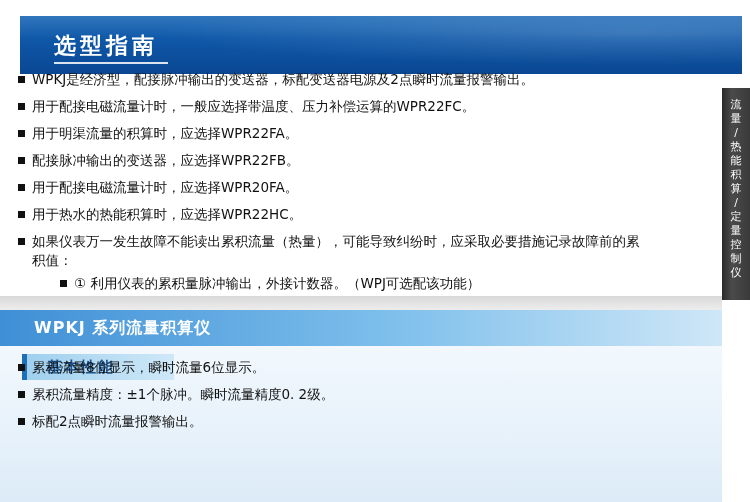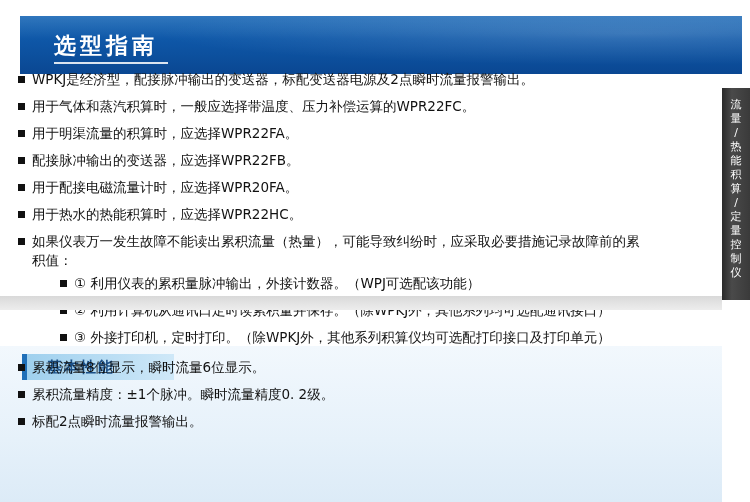--- a/index.html
+++ b/index.html
@@ -118,39 +118,42 @@
     <span>定</span>
     <span>量</span>
     <span>控</span>
     <span>制</span>
     <span>仪</span>
   </div>
 
   <div class="content">
     <ul class="sq main-list">
       <li>WPKJ是经济型，配接脉冲输出的变送器，标配变送器电源及2点瞬时流量报警输出。</li>
-      <li>用于气体和蒸汽积算时，一般应选择带温度、压力补偿运算的WPR22FC。</li>
+      <li>用于配接电磁流量计时，一般应选择带温度、压力补偿运算的WPR22FC。</li>
       <li>用于明渠流量的积算时，应选择WPR22FA。</li>
       <li>配接脉冲输出的变送器，应选择WPR22FB。</li>
       <li>用于配接电磁流量计时，应选择WPR20FA。</li>
       <li>用于热水的热能积算时，应选择WPR22HC。</li>
       <li>
         <span>如果仪表万一发生故障不能读出累积流量（热量），可能导致纠纷时，应采取必要措施记录故障前的累积值：</span>
         <ul class="sub-list">
           <li>① 利用仪表的累积量脉冲输出，外接计数器。（WPJ可选配该功能）</li>
           <li>② 利用计算机从通讯口定时读累积量并保存。（除WPKJ外，其他系列均可选配通讯接口）</li>
           <li>③ 外接打印机，定时打印。（除WPKJ外，其他系列积算仪均可选配打印接口及打印单元）</li>
           <li>④ 利用仪表通讯接口外接辅机（WPR20FA、WPR22FA、WPR22FB、WPR22FC和WPR22HC可选配该功能）</li>
         </ul>
       </li>
     </ul>
   </div>
 
   <div class="gray-band"></div>
 
+  <div class="prod-bar">
+    <div class="prod-bar-title">WPKJ 系列流量积算仪</div>
+  </div>
 
   <div class="sec-wrap">
     <div class="sec-head">
       <div class="sec-head-label">基本性能</div>
     </div>
     <ul class="sq sec-list">
       <li>累积流量8位显示，瞬时流量6位显示。</li>
       <li>累积流量精度：±1个脉冲。瞬时流量精度0. 2级。</li>
       <li>标配2点瞬时流量报警输出。</li>
 

